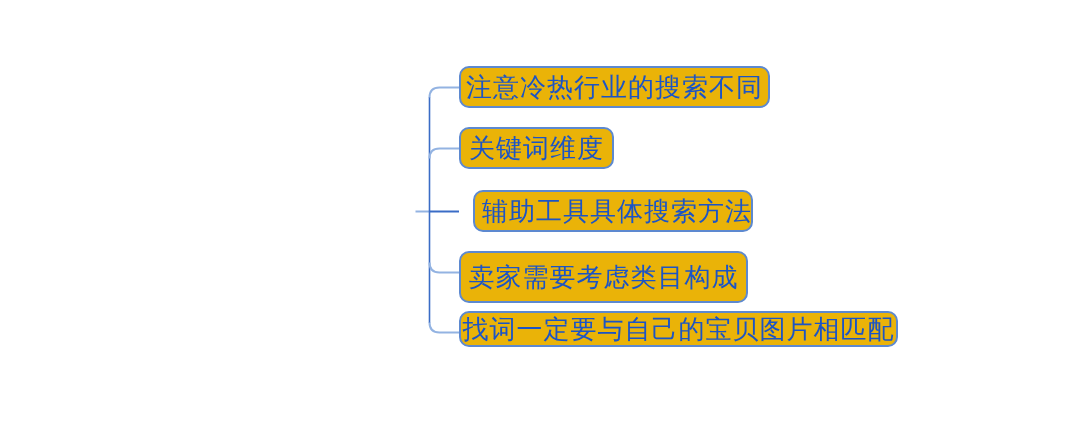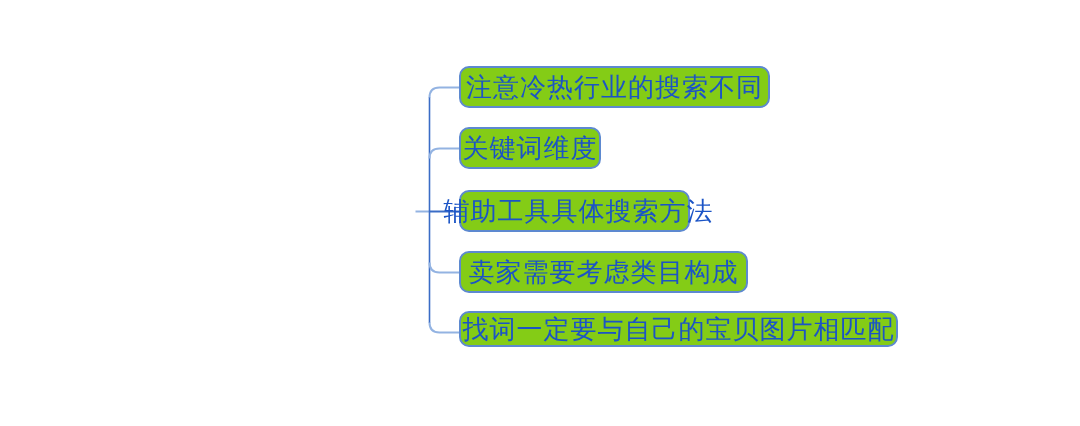--- a/index.html
+++ b/index.html
@@ -20,21 +20,21 @@
     left: 0;
     top: 0;
     pointer-events: none;
   }
   .node {
     position: absolute;
     box-sizing: border-box;
     display: flex;
     align-items: center;
     justify-content: center;
-    background: #84cc16;
+    background: #eab308;
     color: var(--c-text, #1b54c6);
     white-space: nowrap;
     cursor: default;
   }
   .node--root {
     border: 2px solid var(--c-root_border, #7ea6d8);
     border-radius: 12px;
     font-size: 34px;
     letter-spacing: 4px;
   }
@@ -62,29 +62,29 @@
     <path d="M459,148.5 H439.5 Q429.5,148.5 429.5,158.5" fill="none" stroke="var(--c-branch_line,#93b3e2)" stroke-width="2"></path>
     <path d="M459,272.5 H439.5 Q429.5,272.5 429.5,262.5" fill="none" stroke="var(--c-branch_line,#93b3e2)" stroke-width="2"></path>
     <path d="M459,332.5 H439.5 Q429.5,332.5 429.5,322.5" fill="none" stroke="var(--c-branch_line,#93b3e2)" stroke-width="2"></path>
   </svg>
 
 
   <div class="node node--child" style="left:459px; top:66px; width:311px; height:42px;">
     <span>注意冷热行业的搜索不同</span>
   </div>
 
-  <div class="node node--child" style="left:459px; top:127px; width:142px; height:42px;">
+  <div class="node node--child" style="left:459px; top:127px; width:155px; height:42px;">
     <span>关键词维度</span>
   </div>
 
-  <div class="node node--child" style="left:459px; top:190px; width:231px; height:42px;padding-left:8px;">
+  <div class="node node--child" style="left:473px; top:190px; width:280px; height:42px;padding-left:8px;">
     <span>辅助工具具体搜索方法</span>
   </div>
 
-  <div class="node node--child" style="left:459px; top:251px; width:289px; height:42px;">
+  <div class="node node--child" style="left:459px; top:251px; width:289px; height:52px;">
     <span>卖家需要考虑类目构成</span>
   </div>
 
   <div class="node node--child" style="left:459px; top:311px; width:439px; height:36px;">
     <span>找词一定要与自己的宝贝图片相匹配</span>
   </div>
 
 </div>
 
 </body></html>

